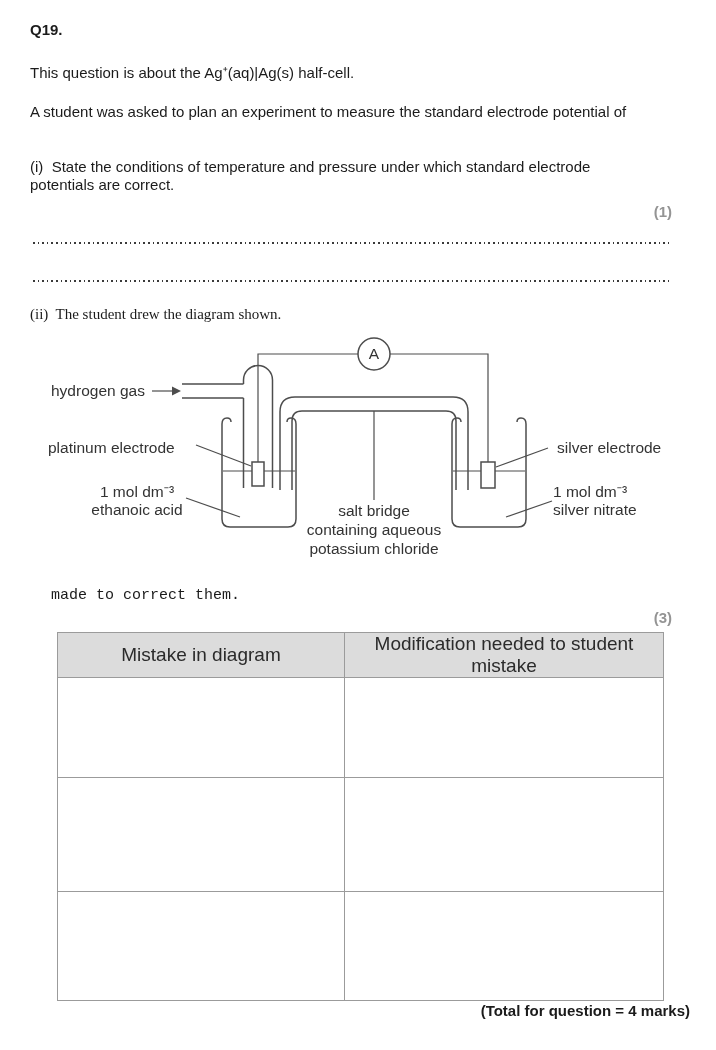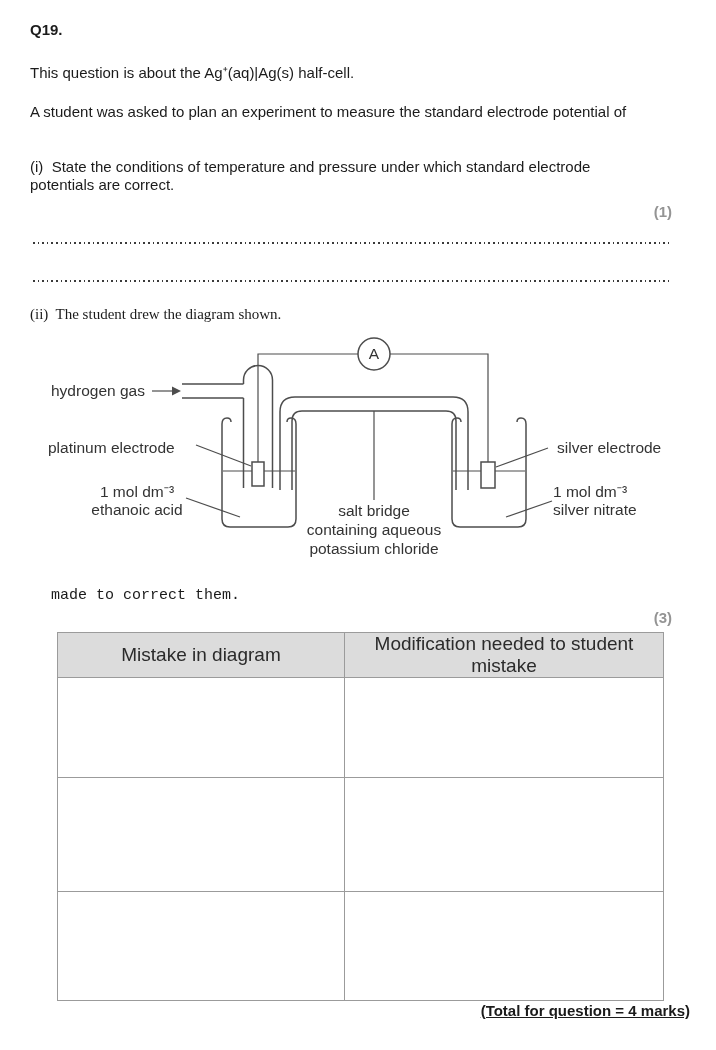--- a/index.html
+++ b/index.html
@@ -16,21 +16,21 @@
   #diagram{position:absolute;left:40px;top:333px;}
   .dstroke{stroke:#4d4d4d;stroke-width:1.5;fill:none;stroke-linejoin:round;}
   .dfill{fill:#fff;stroke:#4d4d4d;stroke-width:1.5;}
   .dthin{stroke:#4d4d4d;stroke-width:1.2;fill:none;}
   .dlabel{font-family:"Liberation Sans",sans-serif;font-size:15.5px;fill:#333;}
   #answer-table{position:absolute;left:57px;top:632px;width:606px;
         border-collapse:collapse;table-layout:fixed;}
   #answer-table td{border:1px solid #9b9b9b;padding:0;vertical-align:top;}
   #answer-table td.hd{background:#dcdcdc;text-align:center;vertical-align:middle;
         color:#2b2b2b;font-size:19px;height:29px;}
-  #total{position:absolute;left:300px;top:1002px;width:390px;text-align:right;font-weight:bold;text-decoration:underline;}
+  #total{position:absolute;left:300px;top:1002px;width:390px;text-align:right;font-weight:bold;}
 </style>
 </head>
 <body>
 
 <div id="page">
 
   <div class="line bold" style="left:30px;top:21px;">Q19.</div>
 
   <div class="line" style="left:30px;top:64px;">This question is about the Ag⁺(aq)|Ag(s) half-cell.</div>
 

